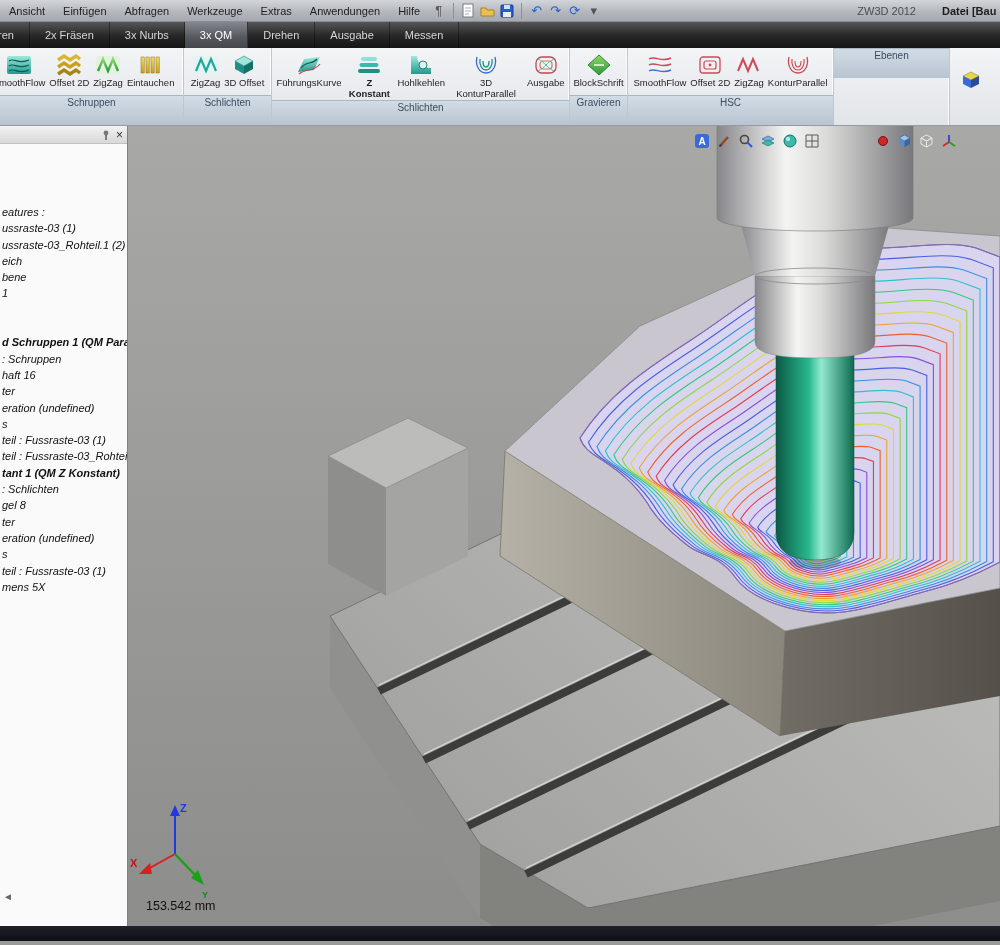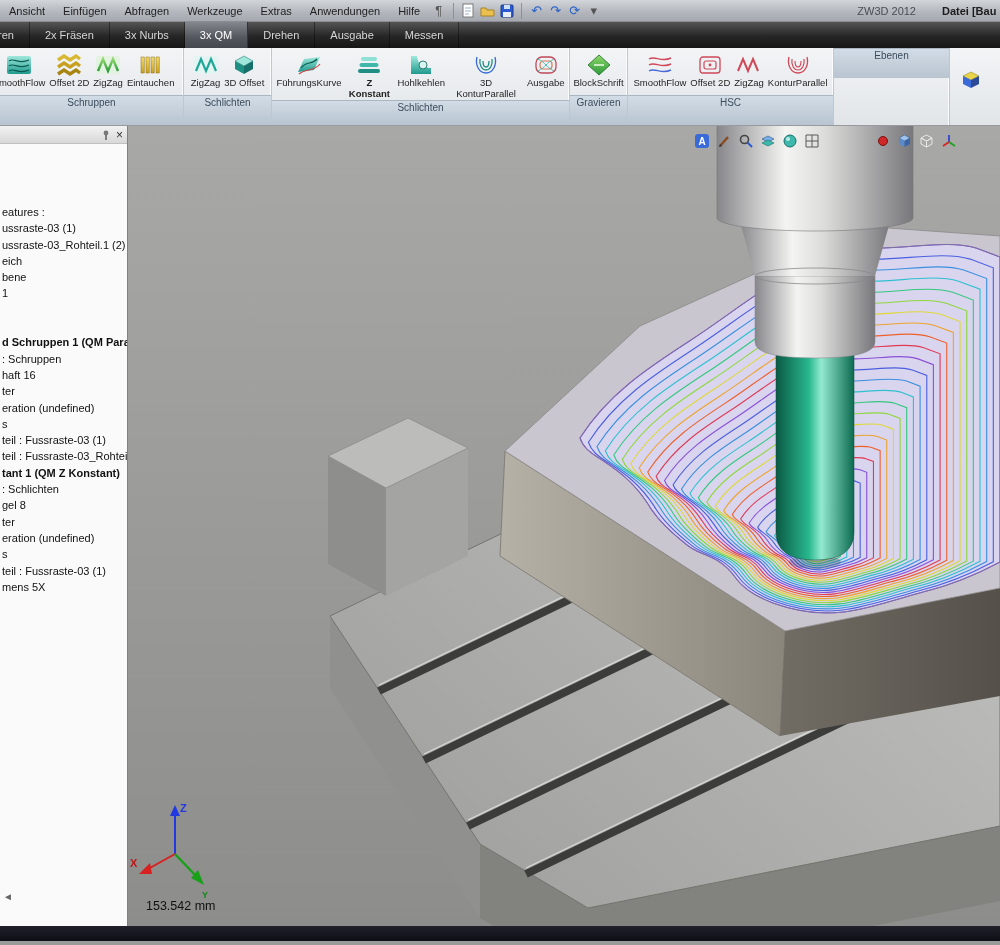--- a/index.html
+++ b/index.html
@@ -58,21 +58,21 @@
 
   
   .sidepanel { position:absolute; left:0; top:0; width:128px; height:800px;
     background:#fafafa; border-right:1px solid #7e8288; z-index:5; }
   .sp-head { height:18px; background:linear-gradient(#f2f2f2,#d8d8d8);
     border-bottom:1px solid #c0c0c0; display:flex; justify-content:flex-end;
     align-items:center; gap:4px; padding-right:4px; }
   .sp-close { font-size:12px; color:#333; line-height:12px; cursor:default; }
   .sp-body { padding:60px 0 0 2px; overflow:hidden; height:758px; }
   .tree-line { font-size:11px; line-height:16.3px; min-height:16.3px; color:#111;
-               white-space:nowrap; cursor:default; }
+               white-space:nowrap; cursor:default;font-style:italic; }
   .tree-line.b { font-weight:bold; }
   .sp-scroll-left { position:absolute; left:3px; bottom:24px; font-size:10px; color:#666; }
 
   
   .statusbar { height:15px; background:linear-gradient(#20202a,#0e0e16); }
 </style>
 </head>
 <body>
 
 <svg width="0" height="0" style="position:absolute">

